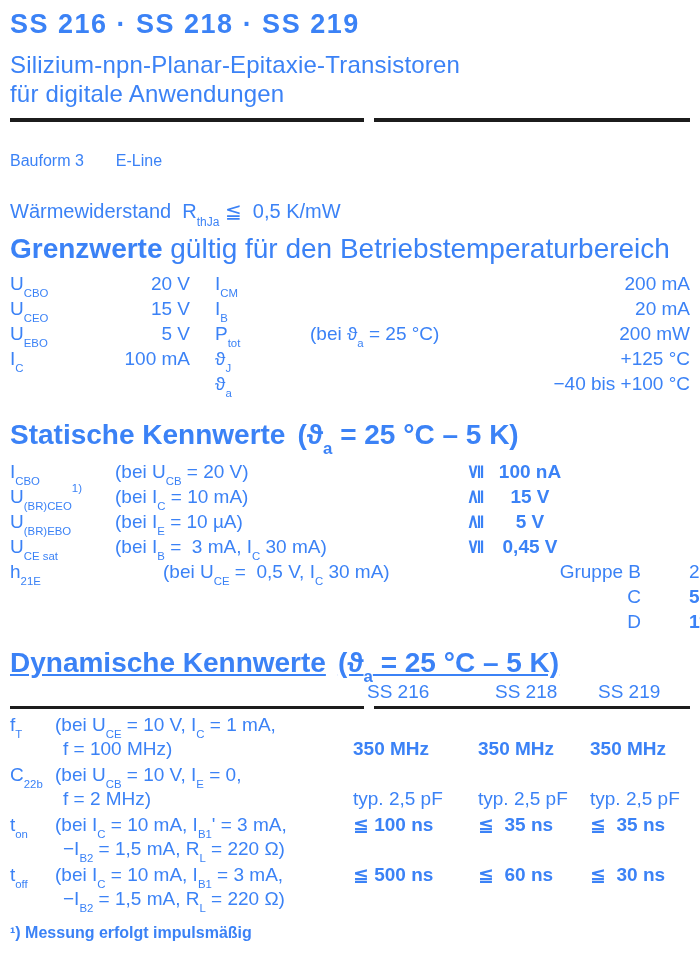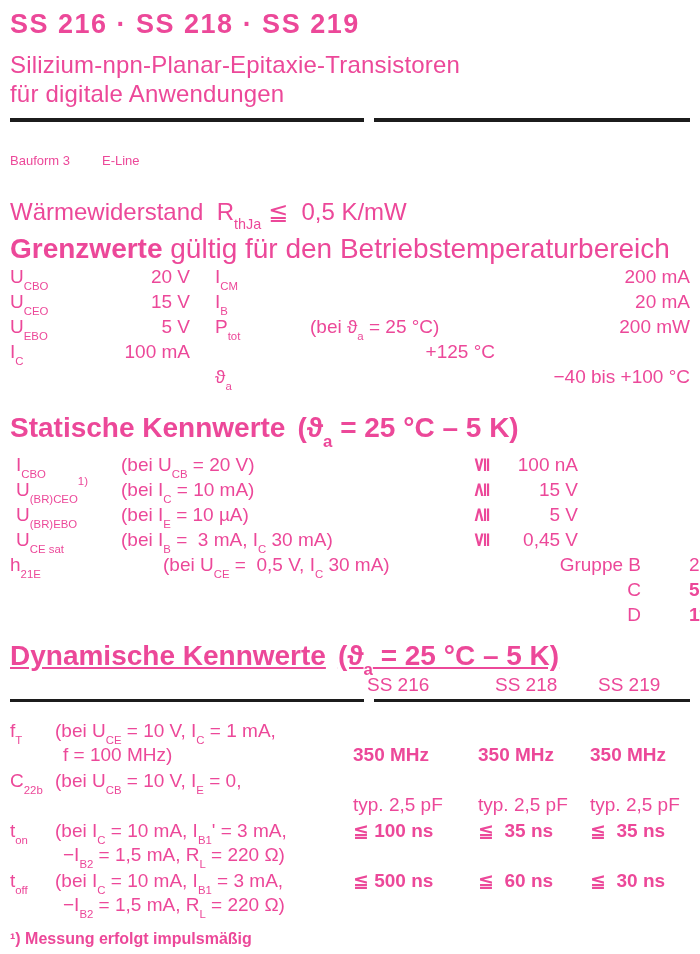--- a/index.html
+++ b/index.html
@@ -1,69 +1,69 @@
 <!DOCTYPE html>
 <html><head>
 <meta charset="utf-8">
 <style>
   html,body{margin:0;padding:0;background:#ffffff;}
   .page{
     width:700px;height:954px;box-sizing:border-box;
     padding:8px 10px 0 10px;overflow:hidden;
-    background:#ffffff;color:#ec4899;
+    background:#ffffff;color:#3b82f6;
     font-family:"Liberation Sans","DejaVu Sans",sans-serif;
     font-size:19px;line-height:25px;
   }
   [data-bind],[data-bind-rich]{white-space:pre;}
   sub{font-size:0.6em;position:relative;top:0.22em;line-height:0;}
   sup{font-size:0.6em;position:relative;top:-0.35em;line-height:0;}
 
   .doc-title{font-size:27px;line-height:32px;font-weight:700;letter-spacing:1.5px;margin:0 0 10px 0;}
   .doc-subtitle{font-size:24px;line-height:29px;font-weight:400;letter-spacing:0.2px;}
 
   .rule{display:flex;gap:10px;margin-top:10px;}
   .rule .seg{background:#1c1c1c;height:4px;}
   .rule .seg1{flex:0 0 52%;}
   .rule .seg2{flex:1;}
   .rule2{margin-top:2px;}
   .rule2 .seg{height:3px;}
 
-  .bauform{margin-top:26px;font-size:13px;}
+  .bauform{margin-top:26px;font-size:16px;}
   .bauform .variant{margin-left:32px;}
-  .thermal{margin-top:26px;font-size:24px;}
+  .thermal{margin-top:26px;font-size:20px;}
   .section-heading{margin-top:12px;font-size:28px;}
   .section-heading .hb{font-weight:700;}
   .section-heading .hc{font-weight:700;margin-left:12px;}
   .mt26{margin-top:26px;}
   .mt16{margin-top:16px;text-decoration:underline;}
 
-  .tbl{margin-top:3px;}
+  .tbl{margin-top:10px;}
   .tbl-st{margin-top:12px;}
   .row-gw{display:grid;grid-template-columns:95px 85px 120px 185px 1fr;}
   .row-gw .sym2{padding-left:25px;}
   .row-gw .num{text-align:right;}
   .row-gw .val2{text-align:right;}
 
-  .row-st{display:grid;grid-template-columns:105px 345px 28px 84px;margin-left:6px;}
+  .row-st{display:grid;grid-template-columns:105px 345px 28px 84px;}
   .row-st .rel-cell{text-align:center;}
   .rel{display:inline-block;transform:rotate(-90deg);font-weight:700;font-size:20px;}
-  .row-st .val{text-align:right;font-weight:400;}
+  .row-st .val{text-align:center;font-weight:700;}
 
   .row-stg{display:grid;grid-template-columns:105px 345px 85px 147px;gap:48px;}
   .row-stg .glabel{text-align:right;}
   .row-stg .grange{}
   .row-stg .c3{grid-column:3;}
   .row-stg .c4{grid-column:4;font-weight:bold;}
 
   .dy-head{display:grid;grid-template-columns:45px 290px 125px 112px 1fr;margin-top:4px;font-weight:400;}
   .dy-head .h1{grid-column:3;padding-left:22px;}
   .dy-head .h2{grid-column:4;padding-left:25px;}
   .dy-head .h3{grid-column:5;padding-left:16px;}
 
-  .dy-rows{margin-top:17px;}
+  .dy-rows{margin-top:4px;}
   .row-dy{display:grid;grid-template-columns:45px 290px 125px 112px 1fr;line-height:24px;margin-bottom:2px;}
   .row-dy .lbl{grid-column:1;grid-row:1;}
   .row-dy .cond1{grid-column:2;grid-row:1;}
   .row-dy .cond2{grid-column:2;grid-row:2;padding-left:8px;}
   .row-dy .v1{grid-column:3;}
   .row-dy .v2{grid-column:4;}
   .row-dy .v3{grid-column:5;}
   .row-dy .val{padding-left:8px;font-weight:700;}
   .row-dy.vals-normal .val{font-weight:400;}
   .row-dy.vals-line1 .val{grid-row:1;}
@@ -113,20 +113,21 @@
     <div class="row-gw">
       <span class="sym" data-bind-rich="grenzwerte.rows.2.sym"><span>U</span><sub>EBO</sub></span>
       <span class="num" data-bind="grenzwerte.rows.2.val">5 V</span>
       <span class="sym2" data-bind-rich="grenzwerte.rows.2.sym2"><span>P</span><sub>tot</sub></span>
       <span class="cond" data-bind-rich="grenzwerte.rows.2.cond"><span>(bei ϑ</span><sub>a</sub><span> = 25 °C)</span></span>
       <span class="val2" data-bind="grenzwerte.rows.2.val2">200 mW</span>
     </div>
     <div class="row-gw">
       <span class="sym" data-bind-rich="grenzwerte.rows.3.sym"><span>I</span><sub>C</sub></span>
       <span class="num" data-bind="grenzwerte.rows.3.val">100 mA</span>
+      <span class="sym2" data-bind-rich="grenzwerte.rows.3.sym2"><span>ϑ</span><sub>J</sub></span>
       <span class="cond" data-bind-rich="grenzwerte.rows.3.cond"></span>
       <span class="val2" data-bind="grenzwerte.rows.3.val2">+125 °C</span>
     </div>
     <div class="row-gw">
       <span class="sym" data-bind-rich="grenzwerte.rows.4.sym"></span>
       <span class="num" data-bind="grenzwerte.rows.4.val"></span>
       <span class="sym2" data-bind-rich="grenzwerte.rows.4.sym2"><span>ϑ</span><sub>a</sub></span>
       <span class="cond" data-bind-rich="grenzwerte.rows.4.cond"></span>
       <span class="val2" data-bind="grenzwerte.rows.4.val2">−40 bis +100 °C</span>
     </div>
@@ -197,20 +198,21 @@
       <span class="lbl" data-bind-rich="dynamische.rows.0.sym"><span>f</span><sub>T</sub></span>
       <span class="cond1" data-bind-rich="dynamische.rows.0.cond1"><span>(bei U</span><sub>CE</sub><span> = 10 V, I</span><sub>C</sub><span> = 1 mA,</span></span>
       <span class="cond2" data-bind-rich="dynamische.rows.0.cond2"><span>f = 100 MHz)</span></span>
       <span class="val v1" data-bind="dynamische.rows.0.vals.0">350 MHz</span>
       <span class="val v2" data-bind="dynamische.rows.0.vals.1">350 MHz</span>
       <span class="val v3" data-bind="dynamische.rows.0.vals.2">350 MHz</span>
     </div>
     <div class="row-dy vals-line2 vals-normal">
       <span class="lbl" data-bind-rich="dynamische.rows.1.sym"><span>C</span><sub>22b</sub></span>
       <span class="cond1" data-bind-rich="dynamische.rows.1.cond1"><span>(bei U</span><sub>CB</sub><span> = 10 V, I</span><sub>E</sub><span> = 0,</span></span>
+      <span class="cond2" data-bind-rich="dynamische.rows.1.cond2"><span>f = 2 MHz)</span></span>
       <span class="val v1" data-bind="dynamische.rows.1.vals.0">typ. 2,5 pF</span>
       <span class="val v2" data-bind="dynamische.rows.1.vals.1">typ. 2,5 pF</span>
       <span class="val v3" data-bind="dynamische.rows.1.vals.2">typ. 2,5 pF</span>
     </div>
     <div class="row-dy vals-line1">
       <span class="lbl" data-bind-rich="dynamische.rows.2.sym"><span>t</span><sub>on</sub></span>
       <span class="cond1" data-bind-rich="dynamische.rows.2.cond1"><span>(bei I</span><sub>C</sub><span> = 10 mA, I</span><sub>B1</sub><span>' = 3 mA,</span></span>
       <span class="cond2" data-bind-rich="dynamische.rows.2.cond2"><span>−I</span><sub>B2</sub><span> = 1,5 mA, R</span><sub>L</sub><span> = 220 Ω)</span></span>
       <span class="val v1" data-bind="dynamische.rows.2.vals.0">≦ 100 ns</span>
       <span class="val v2" data-bind="dynamische.rows.2.vals.1">≦  35 ns</span>

